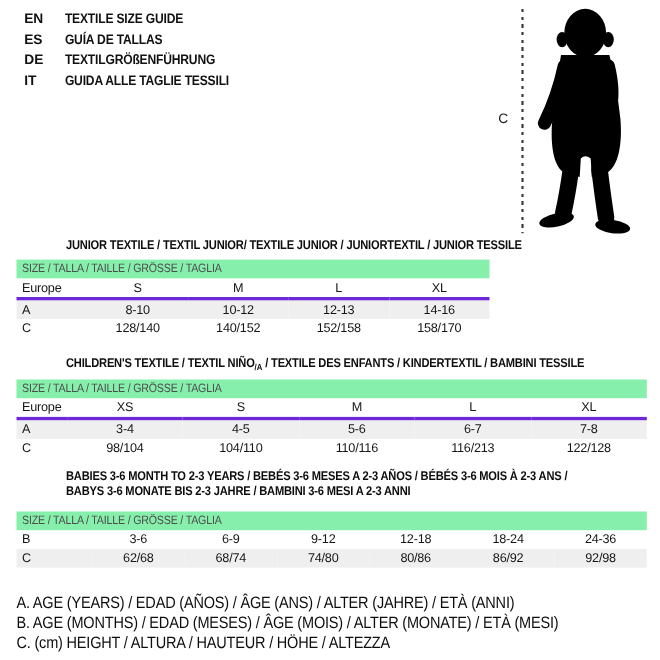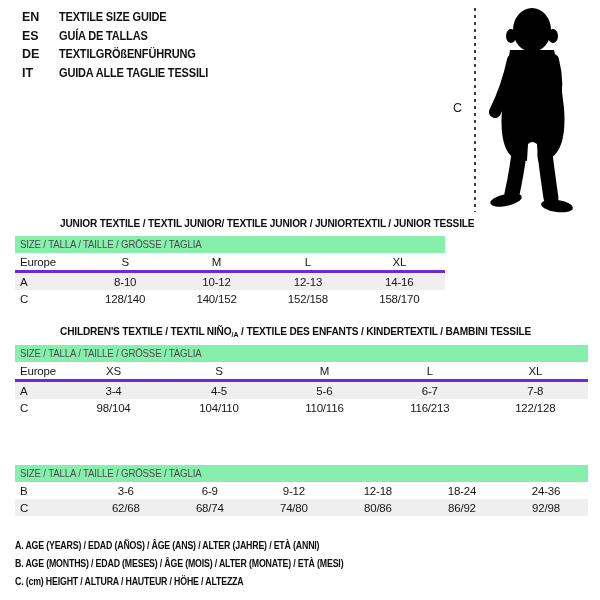--- a/index.html
+++ b/index.html
@@ -37,21 +37,21 @@
        font-size:11px;padding-left:5px;box-sizing:border-box;}
   table{width:100%;border-collapse:collapse;table-layout:fixed;}
   td{height:17px;padding:0;text-align:center;font-size:11.5px;
      letter-spacing:-0.2px;color:#161616;white-space:nowrap;}
   td.lbl{text-align:left;padding-left:5px;}
   tr.sep td{border-bottom:3px solid #6d28d9;}
   tr.alt td{background:#efefef;}
 
   
   .legend{position:absolute;left:15px;top:540px;}
-  .legend-line{height:18px;font-weight:bold;font-size:10px;color:#0d0d0d;}
+  .legend-line{height:18px;font-weight:normal;font-size:15px;color:#0d0d0d;}
 
   .sub-size{font-size:8px;vertical-align:-2px;letter-spacing:0;}
 </style>
 </head>
 <body>
 
 <div id="page">
 
   <div class="lang-list">
     <div class="lang-row">
@@ -183,20 +183,24 @@
         <td>98/104</td>
         <td>104/110</td>
         <td>110/116</td>
         <td>116/213</td>
         <td>122/128</td>
       </tr>
     </tbody>
       </table>
   </div>
 
+  <div class="sec-title" style="top:426px">
+    <span class="cond" style="font-weight:bold">BABIES 3-6 MONTH TO 2-3 YEARS / BEBÉS 3-6 MESES A 2-3 AÑOS / BÉBÉS 3-6 MOIS À 2-3 ANS /</span><br>
+    <span class="cond" style="font-weight:bold">BABYS 3-6 MONATE BIS 2-3 JAHRE / BAMBINI 3-6 MESI A 2-3 ANNI</span>
+  </div>
   <div class="size-table" style="top:465px;width:573px">
     <div class="bar">
       <span class="cond">SIZE / TALLA / TAILLE / GRÖSSE / TAGLIA</span>
     </div>
     <table>
       <colgroup>
           <col style="width:12%">
           <col style="width:14.66%">
           <col style="width:14.66%">
           <col style="width:14.66%">

